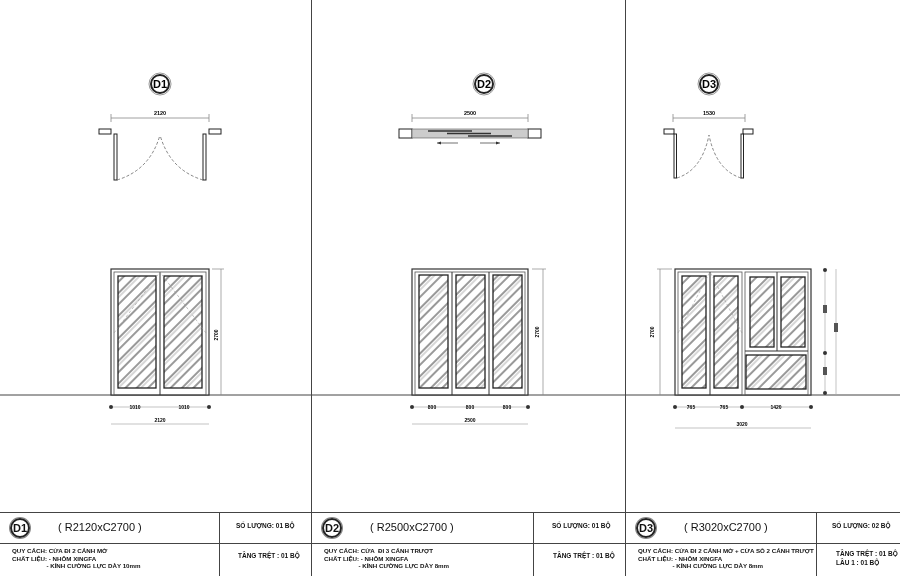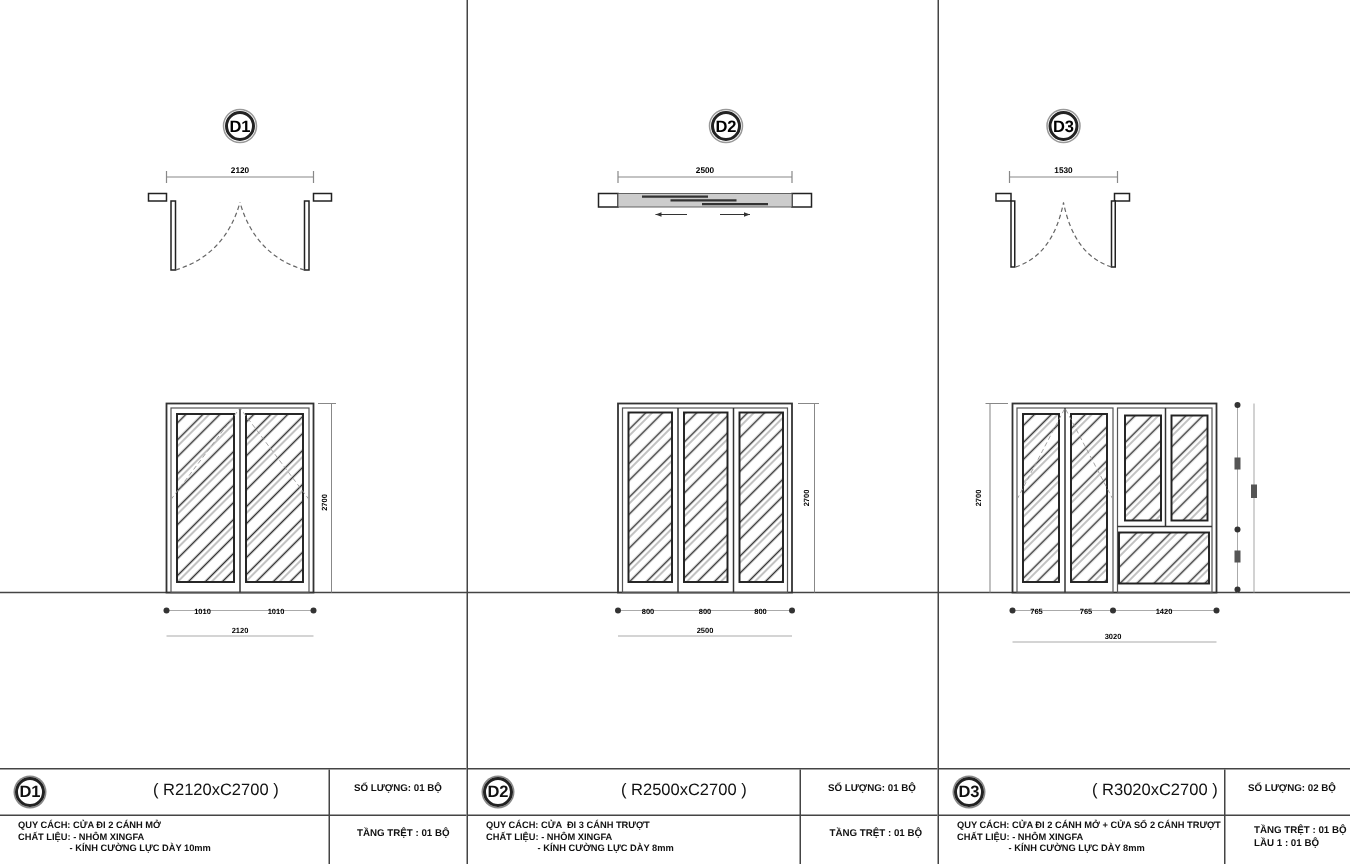--- a/index.html
+++ b/index.html
@@ -6,21 +6,21 @@
   body { width:900px; height:576px; position:relative; overflow:hidden;
          font-family:"Liberation Sans", sans-serif; color:#111; }
   .vline { position:absolute; top:0; width:1px; background:#444; }
   svg { position:absolute; left:0; top:0; }
   .tb { position:absolute; top:512px; height:64px; border-top:1px solid #444; box-sizing:border-box; }
   .tb-row1 { position:absolute; top:0; left:0; right:0; height:30px; border-bottom:1px solid #444; }
   .tb-split { position:absolute; top:0; bottom:0; width:1px; background:#444; }
   .badge { position:absolute; left:10px; top:5px; width:20px; height:20px; border:2px solid #222; border-radius:50%;
            box-sizing:border-box; display:flex; align-items:center; justify-content:center;
            font-weight:bold; font-size:11px; box-shadow: inset 0 0 0 1px #fff, 0 0 0 1px #888; }
-  .size { position:absolute; left:58px; top:8px; font-size:11px;margin-left:44px; }
+  .size { position:absolute; left:58px; top:8px; font-size:11px; }
   .qty { position:absolute; top:9px; font-size:6.5px; font-weight:bold; }
   .floor { position:absolute; top:38px; font-size:6.5px; font-weight:bold; line-height:9px; }
   .spec { position:absolute; left:12px; top:34px; font-size:6.2px; font-weight:bold; line-height:7.5px; white-space:pre; }
 </style>
 </head>
 <body>
 
 <div class="vline" style="left:311px;height:576px;"></div>
 <div class="vline" style="left:625px;height:576px;"></div>
 

